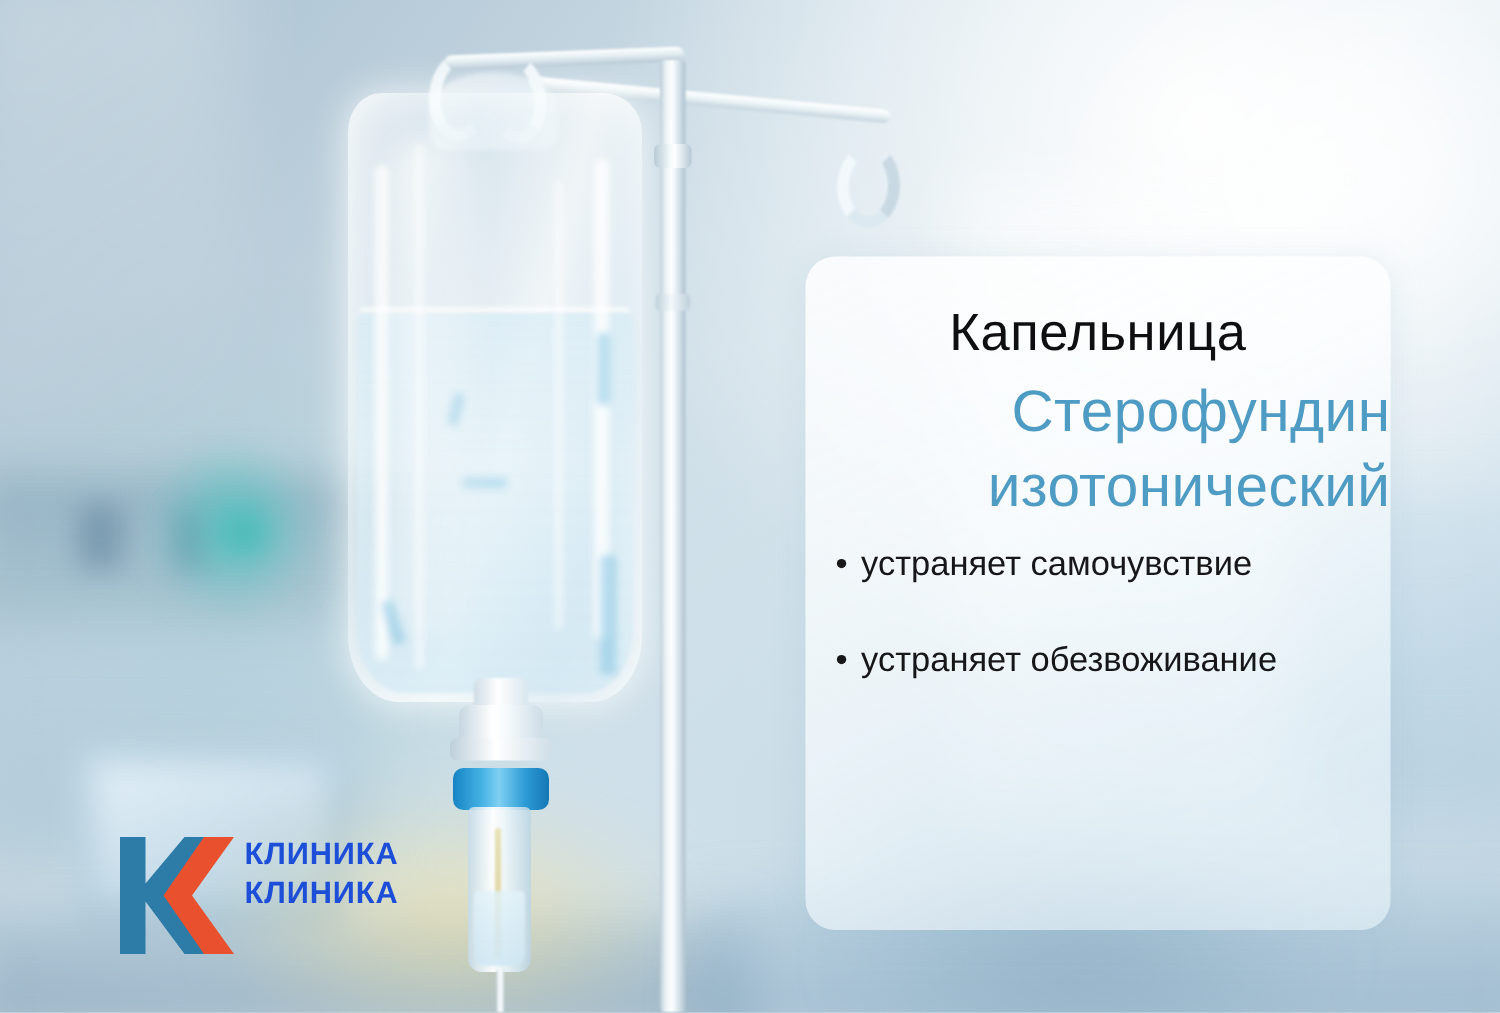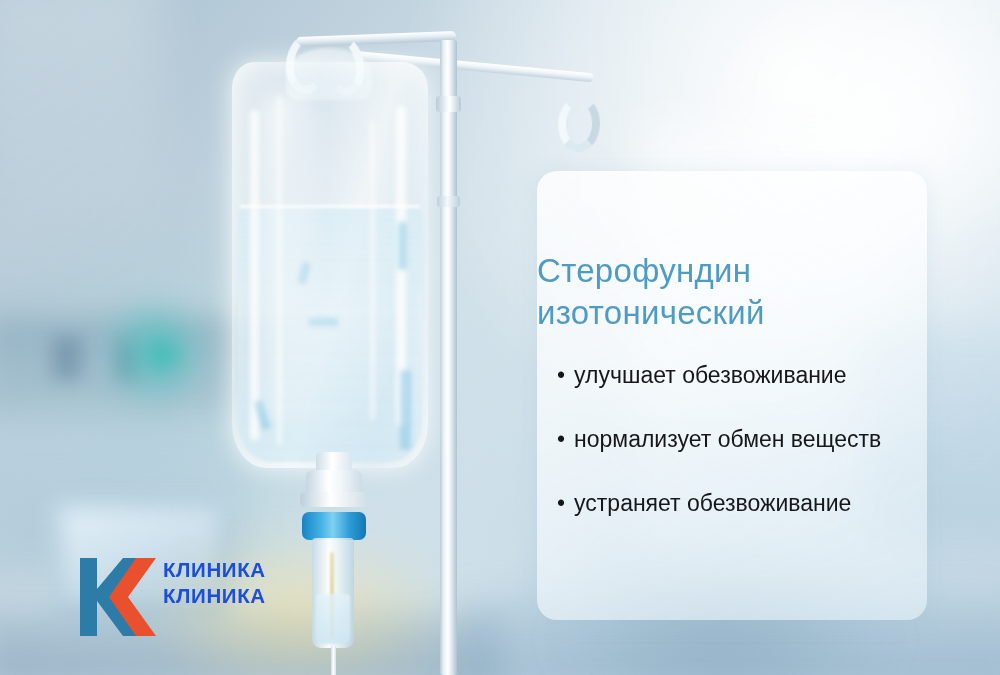--- a/index.html
+++ b/index.html
@@ -143,22 +143,22 @@
     box-shadow:0 2px 22px rgba(140,175,198,0.18);
     backdrop-filter:blur(3px);
   }
   .card-inner{position:absolute;inset:0;padding:0;}
 
   .title-main{
     position:absolute;left:0;right:0;top:31px;text-align:center;
     font-size:35px;font-weight:400;color:#0f0f12;letter-spacing:0.4px;line-height:1.15;
   }
   .title-sub{
-    position:absolute;left:0;right:0;top:79px;text-align:left;
-    font-size:33px;font-weight:400;color:#4e9bc4;letter-spacing:0.3px;line-height:1.28;
+    position:absolute;left:0;right:0;top:79px;text-align:right;
+    font-size:39px;font-weight:400;color:#4e9bc4;letter-spacing:0.3px;line-height:1.28;
   }
 
   .bullets{position:absolute;left:10px;right:8px;top:190px;}
   .bullet{
     display:block;position:relative;
     font-size:23px;font-weight:400;color:#17171a;line-height:1.30;
     padding-left:0;margin:0 0 34px 0;
   }
   .bullet .dot{display:inline-block;margin-left:10px;margin-right:9px;font-size:23px;vertical-align:baseline;}
   .bullet .btxt{display:inline;}
@@ -221,24 +221,24 @@
   <div class="spike-cap"></div>
   <div class="cap-rim"></div>
   <div class="blue-collar"></div>
   <div class="chamber"></div>
   <div class="chamber-rod"></div>
   <div class="chamber-fluid"></div>
   <div class="tube"></div>
 
   <div class="card">
     <div class="card-inner">
+      <div class="title-main">Капельница</div>
       <div class="title-sub">Стерофундин изотонический</div>
       <div class="bullets">
-        <div class="bullet"><span class="dot">•</span><span class="btxt">улучшает обезвоживание</span></div>
-        <div class="bullet"><span class="dot">•</span><span class="btxt">нормализует обмен веществ</span></div>
+        <div class="bullet"><span class="dot">•</span><span class="btxt">устраняет самочувствие</span></div>
         <div class="bullet"><span class="dot">•</span><span class="btxt">устраняет обезвоживание</span></div>
       </div>
     </div>
   </div>
 
   <div class="logo">
     <svg class="logo-mark" viewBox="0 0 80 82">
       <path d="M2 2 H19 V33 L45 2 H66 L36 39 L67 80 H45 L19 45 V80 H2 Z" fill="#2d7ca8"></path>
       <path d="M78 2 L50 41 L78 80 H58 L31 41 L58 2 Z" fill="#e8502e"></path>
     </svg>

